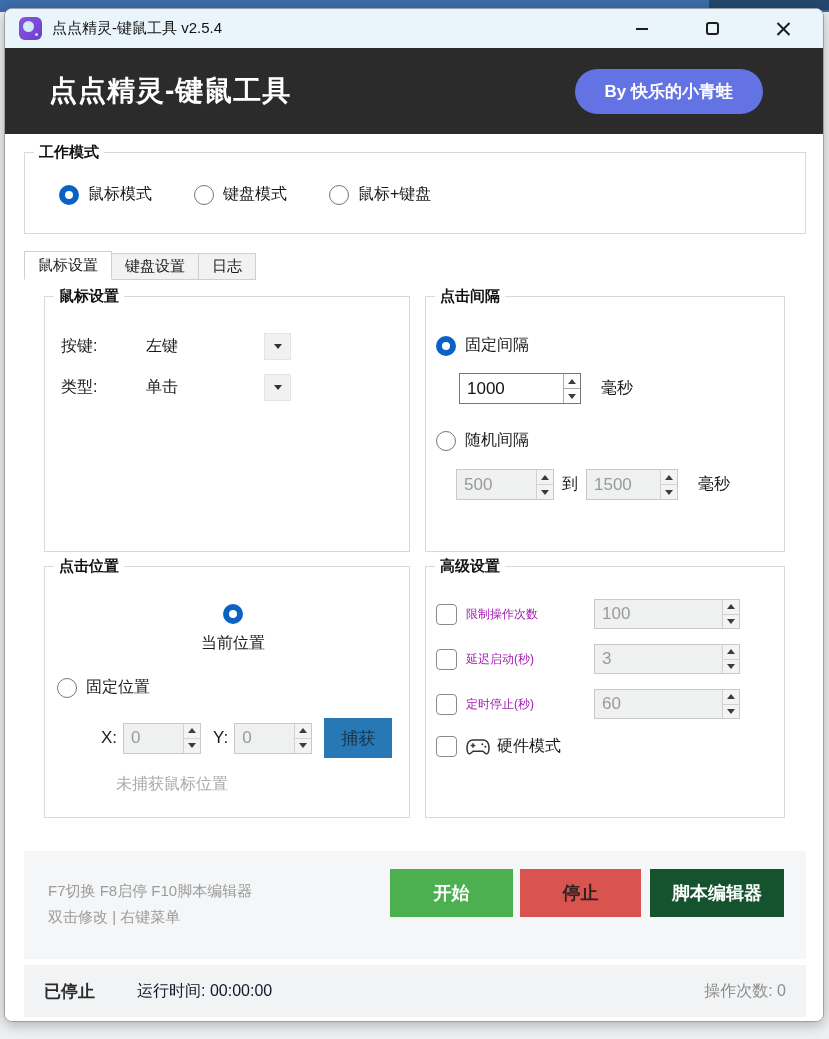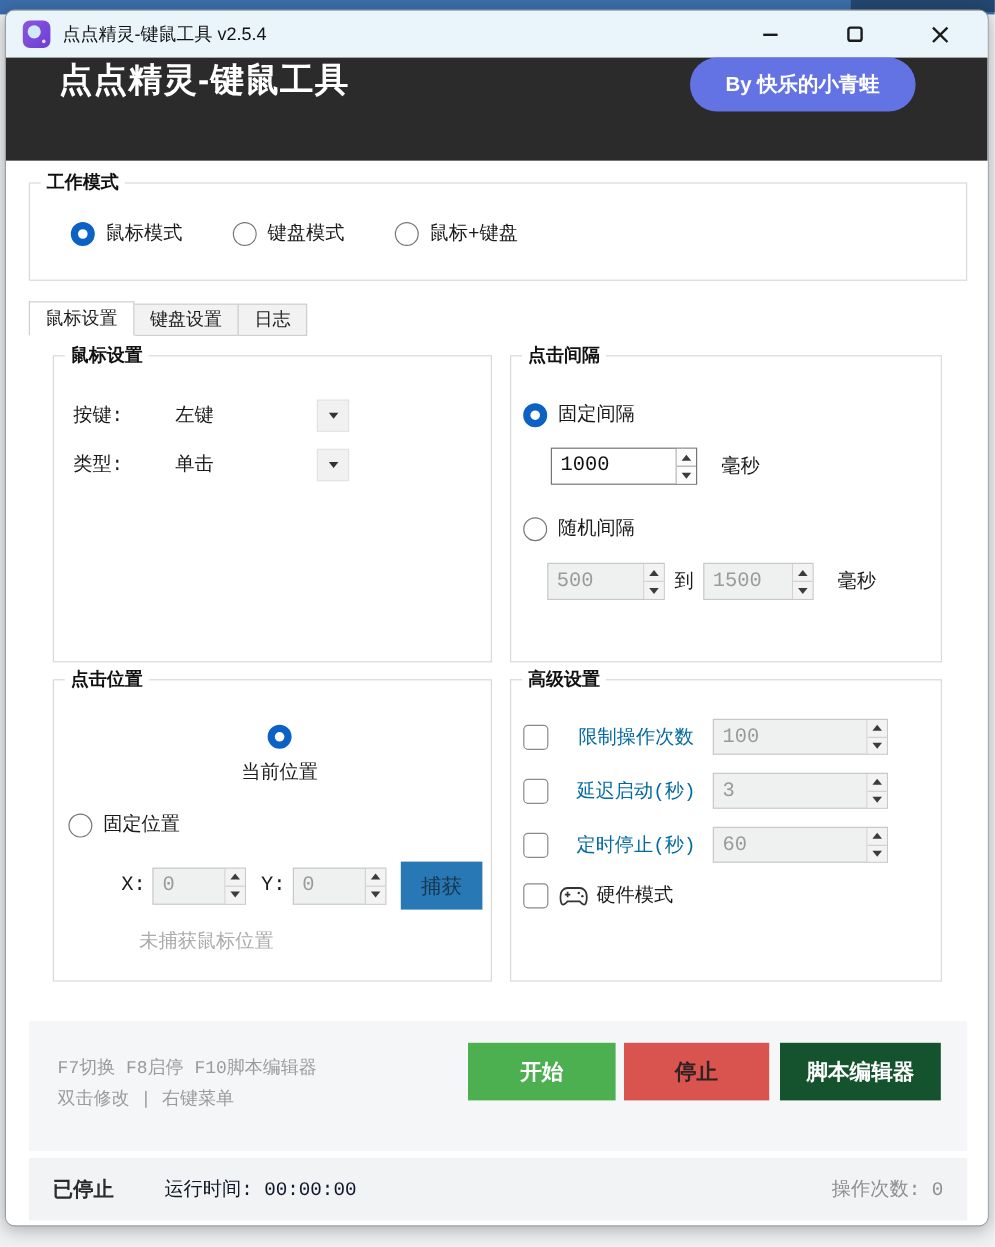--- a/index.html
+++ b/index.html
@@ -25,28 +25,28 @@
   .win-btn { width:71px; display:flex; align-items:center; justify-content:center; cursor:default; }
   .glyph-min { width:12px; height:2px; background:#1b1b1b; }
   .glyph-max { width:13px; height:13px; border:2px solid #1b1b1b; border-radius:3px; }
   .glyph-close { position:relative; width:15px; height:15px; }
   .glyph-close::before,.glyph-close::after { content:""; position:absolute; left:-1px; top:6.5px;
       width:17px; height:2px; background:#1b1b1b; }
   .glyph-close::before { transform:rotate(45deg); }
   .glyph-close::after { transform:rotate(-45deg); }
 
   
-  .header { height:86px; background:#2b2b2b; display:flex; padding:0 60px 0 44px; }
+  .header { height:86px; background:#2b2b2b; display:flex; align-items:center; padding:0 60px 0 44px; }
   .header-title { color:#fff; font-size:28px; font-weight:bold; letter-spacing:1px; }
   .badge { margin-left:auto; background:#6373e4; color:#fff; font-size:17px; font-weight:bold;
            height:45px; border-radius:23px; display:flex; align-items:center; justify-content:center;
            padding:0 30px; }
 
   
-  .content { position:absolute; top:125px; left:0; width:820px; bottom:0; background:#fff;font-family:Liberation Mono, monospace; }
+  .content { position:absolute; top:125px; left:0; width:820px; bottom:0; background:#fff; }
 
   .groupbox { position:absolute; border:1px solid #d9d9d9; background:#fff; }
   .gb-title { position:absolute; top:-10px; left:9px; background:#fff; padding:0 5px;
               font-weight:bold; font-size:15px; color:#111; white-space:nowrap; }
 
   .radio { width:20px; height:20px; border-radius:50%; background:#fff; border:1px solid #767676; flex:none; }
   .radio.checked { border:6px solid #0b62c4; }
   .checkbox { width:21px; height:21px; border:1px solid #8a8a8a; border-radius:4px; background:#fff; flex:none; }
   .opt { display:flex; align-items:center; gap:9px; cursor:default; }
   .opt-label { font-size:16px; color:#1a1a1a; }
@@ -106,21 +106,21 @@
   .cp-xyrow { display:flex; align-items:center; margin:20px 0 0 56px; }
   .xy-label { font-size:17px; color:#1a1a1a; margin-right:6px; }
   .capture-btn { margin-left:12px; width:68px; height:40px; background:#2878b5; color:#16364c;
                  border:none; font-size:17px; font-family:inherit; cursor:default; }
   .cp-hint { margin:16px 0 0 71px; color:#ababab; font-size:16px; }
 
   
   .adv-box { left:420px; top:432px; width:360px; height:252px; }
   .adv-row { display:flex; align-items:center; margin:15px 0 0 10px; }
   .adv-row.first { margin-top:32px; }
-  .adv-label { font-size:16px; color:#0369a1; margin-left:9px; width:128px;text-align:center; }
+  .adv-label { font-size:12px; color:#a21caf; margin-left:9px; width:128px; }
   .adv-spin { width:146px; height:30px; }
   .gamepad { margin:0 7px 0 9px; flex:none; }
 
   
   .footer { position:absolute; left:19px; top:717px; width:782px; height:108px; background:#f5f6f7; }
   .hotkeys { position:absolute; left:24px; top:27px; color:#9b9b9b; font-size:15px; line-height:26px; }
   .action-btn { position:absolute; top:18px; height:48px; border:none; font-size:18px; font-weight:bold;
                 font-family:inherit; cursor:default; }
   .btn-start { left:366px; width:123px; background:#4caf50; color:#fff; }
   .btn-stop { left:496px; width:121px; background:#d9534f; color:#2e2222; }

